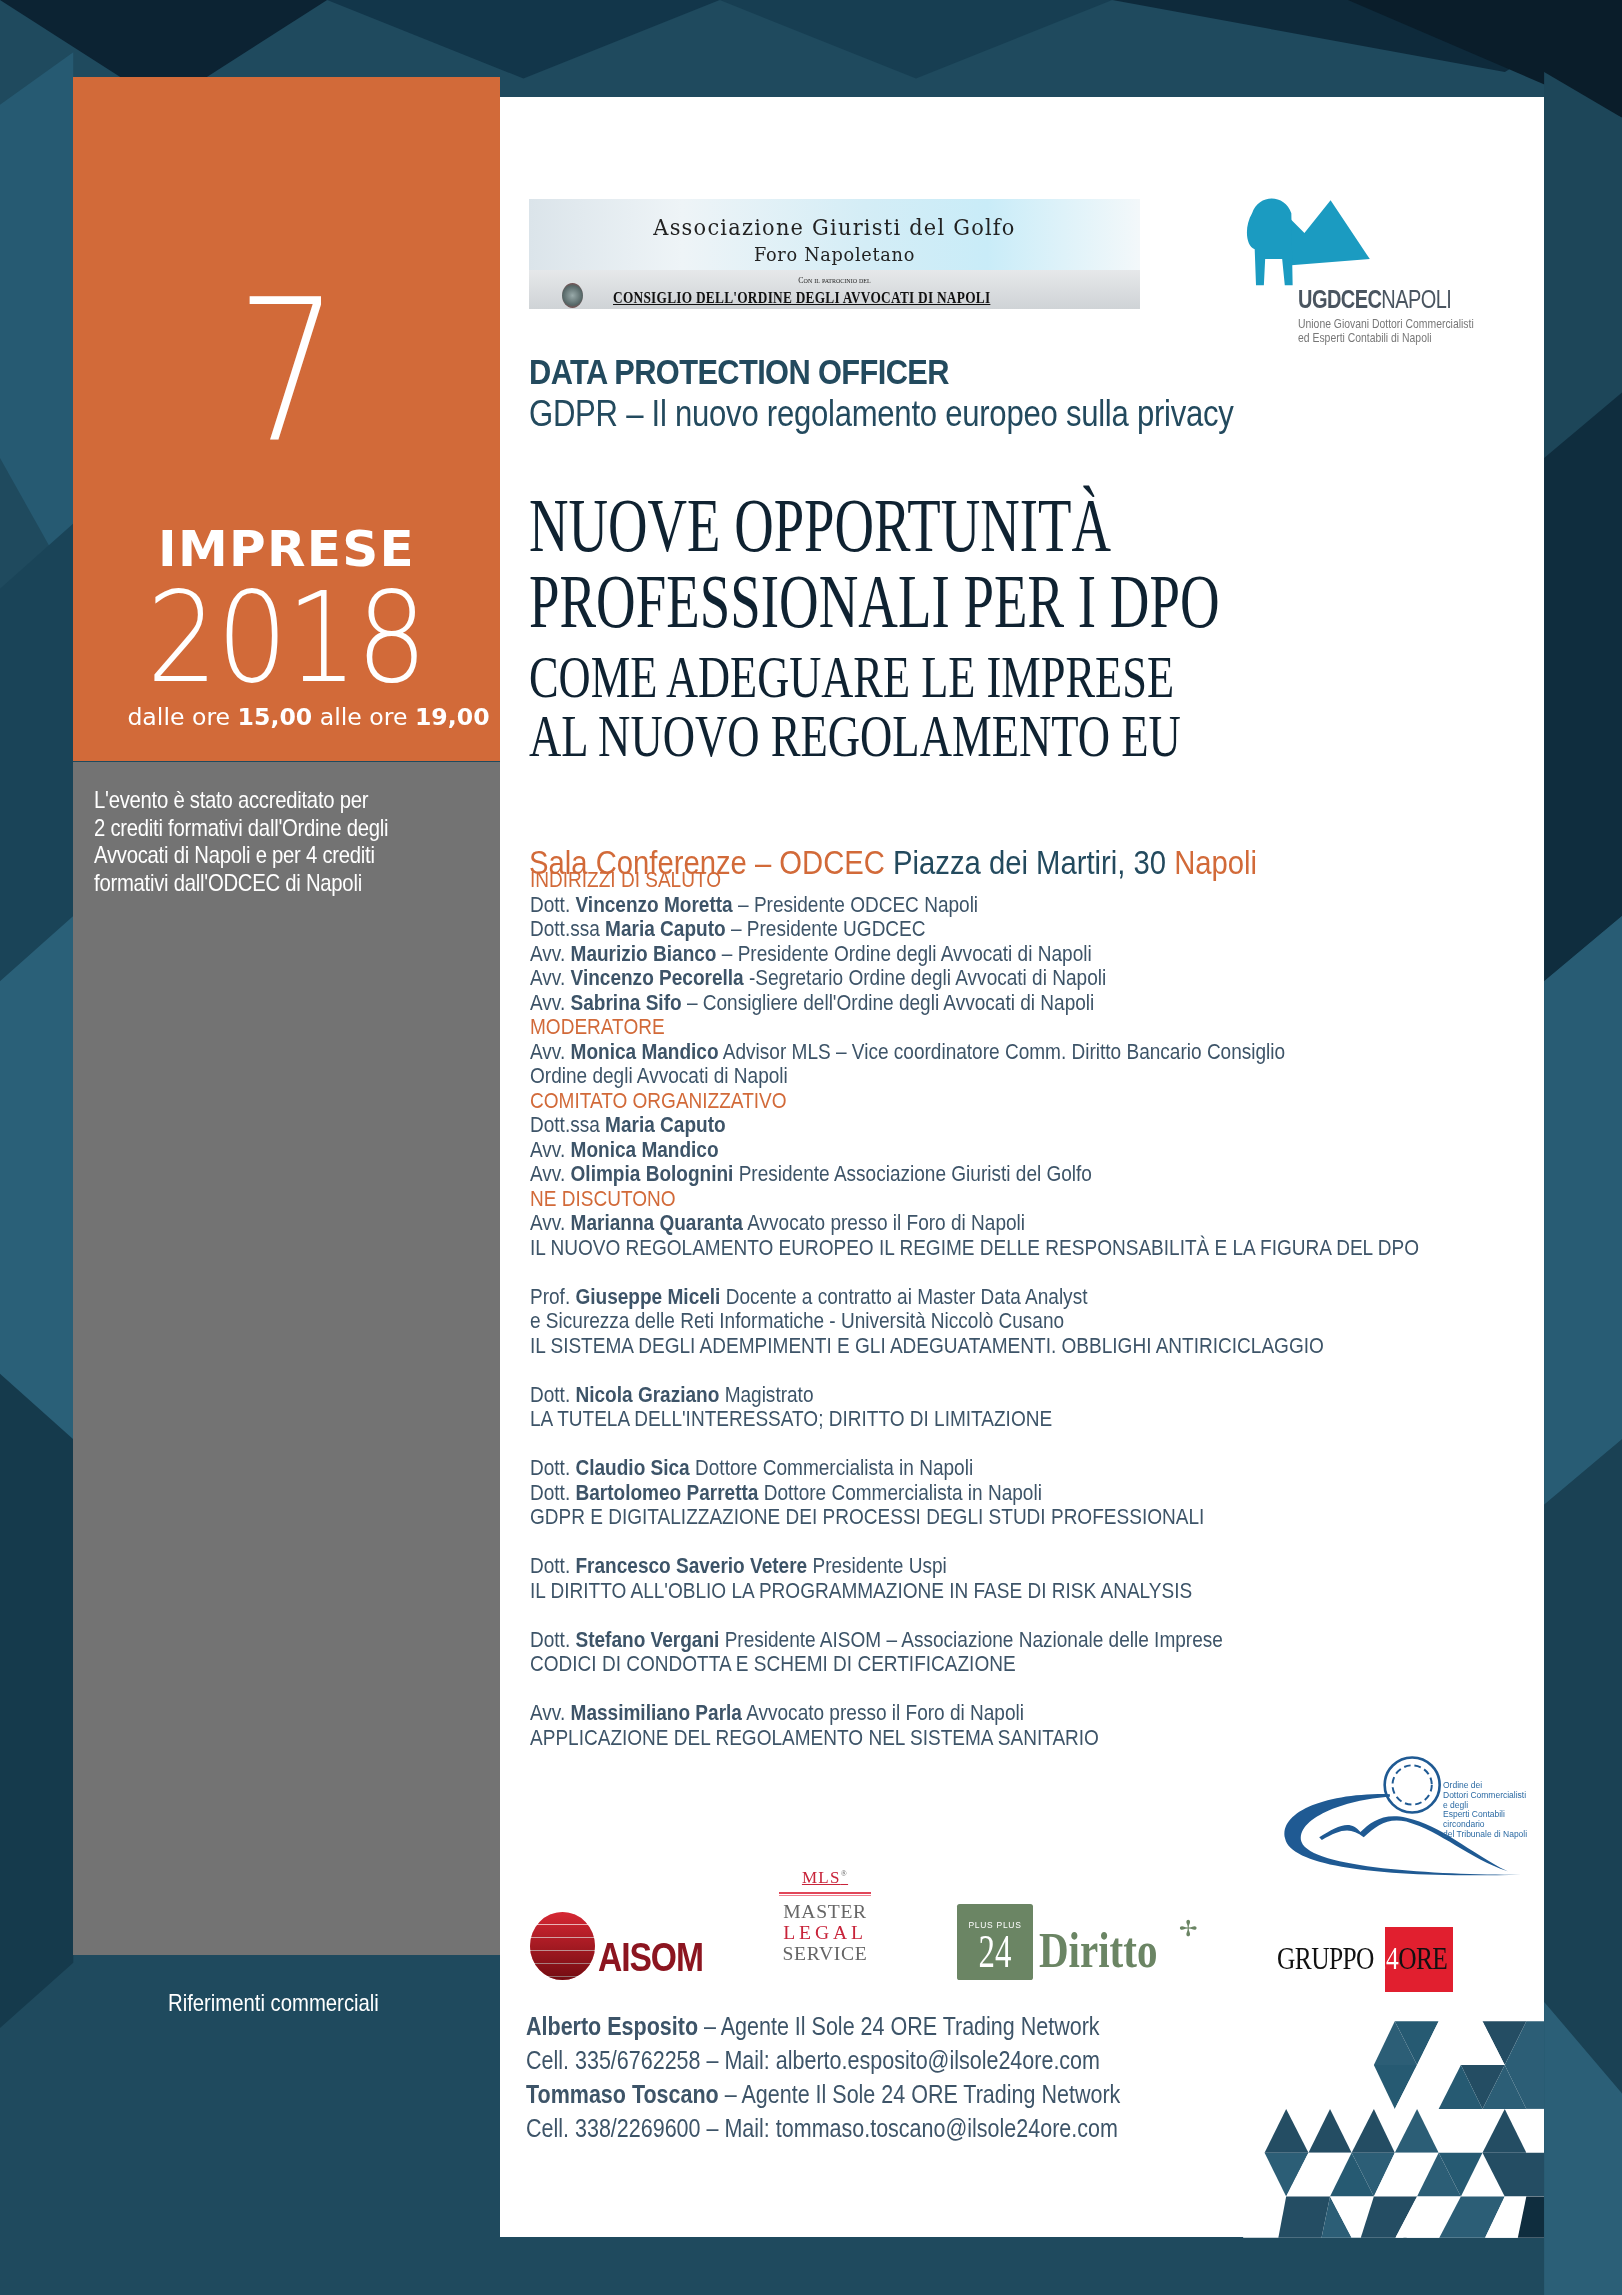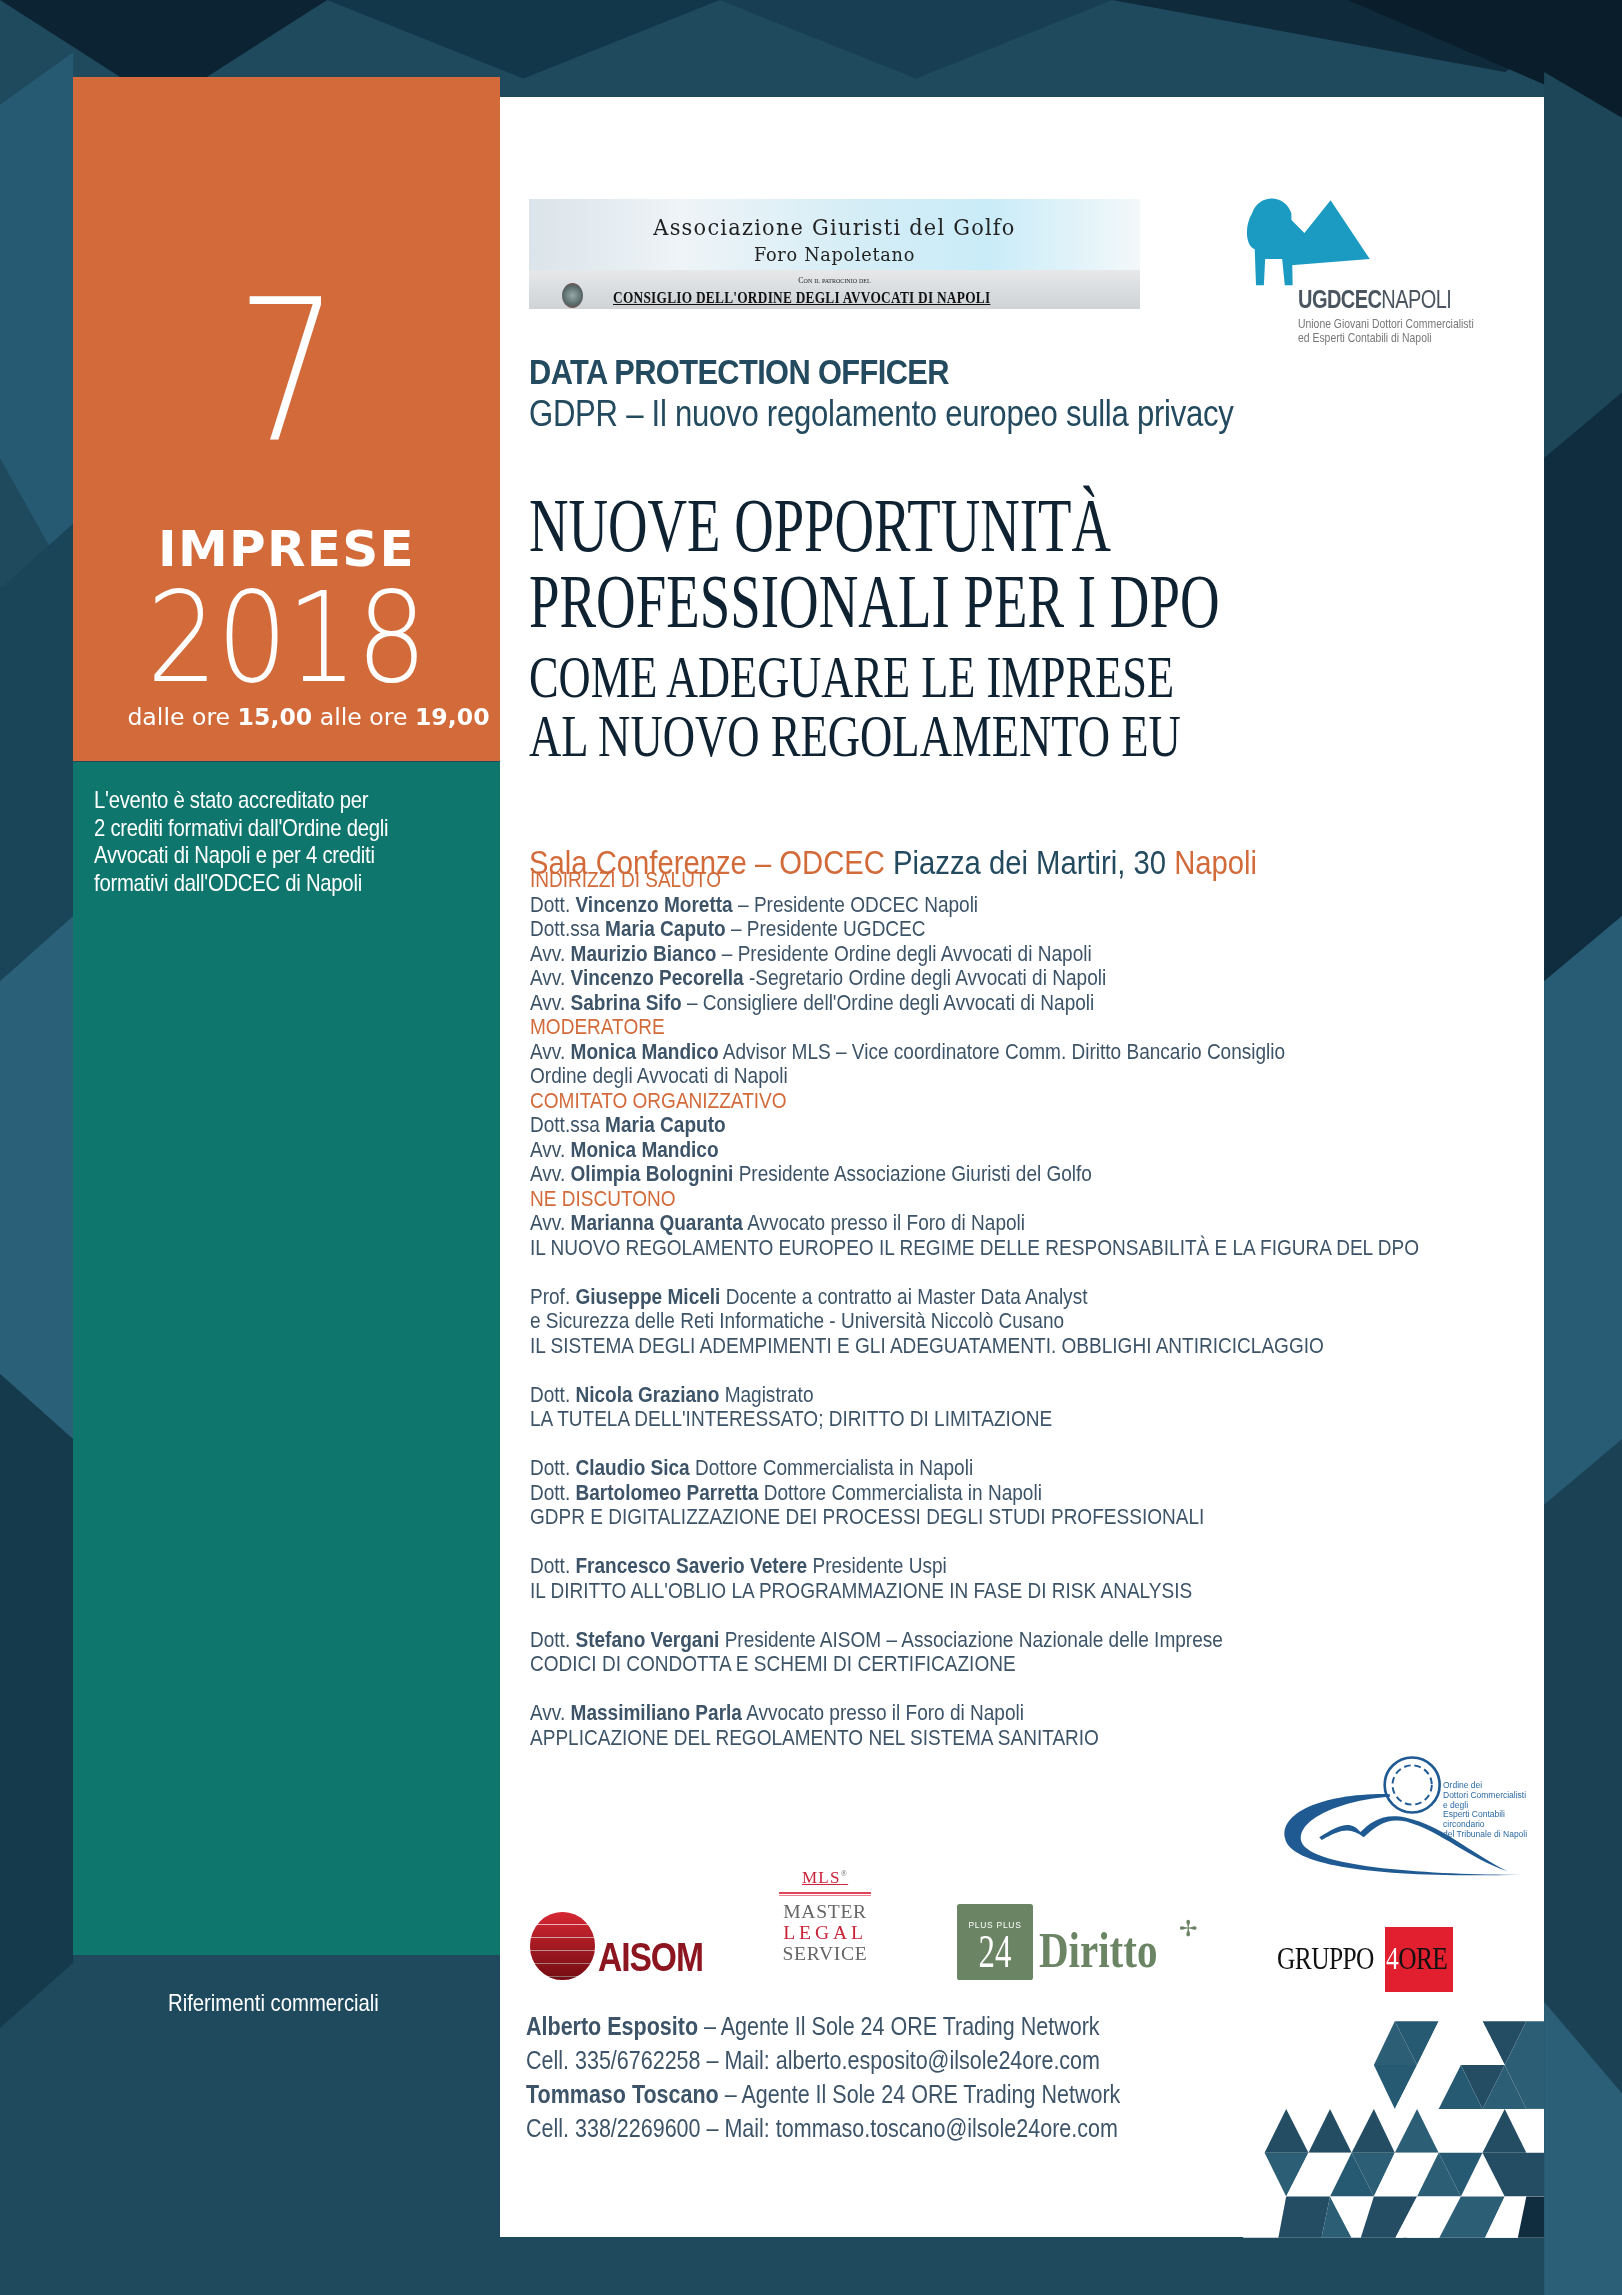--- a/index.html
+++ b/index.html
@@ -34,21 +34,21 @@
     transform:scaleX(0.9);
   }
   .date-hours {
     position:absolute; left:0; width:100%; top:627px;
     font-family:"DejaVu Sans", sans-serif; font-size:23.6px; line-height:26px;padding-left:44px;
   }
   .date-hours b { font-weight:700; }
 
   .credits-panel {
     position:absolute; left:73px; top:762px; width:427px; height:1193px;
-    background:#0f766e; color:#fff;
+    background:#737373; color:#fff;
   }
   .credits-text {
     position:absolute; left:21px; top:25px; width:458px;
     font-size:23.6px; line-height:27.5px; letter-spacing:-0.3px;
     transform:scaleX(0.86); transform-origin:left top;
   }
   .ref-label {
     position:absolute; left:168px; top:1989px;
     color:#fff; font-size:23.6px; line-height:29px;
     transform:scaleX(0.86); transform-origin:left top;

